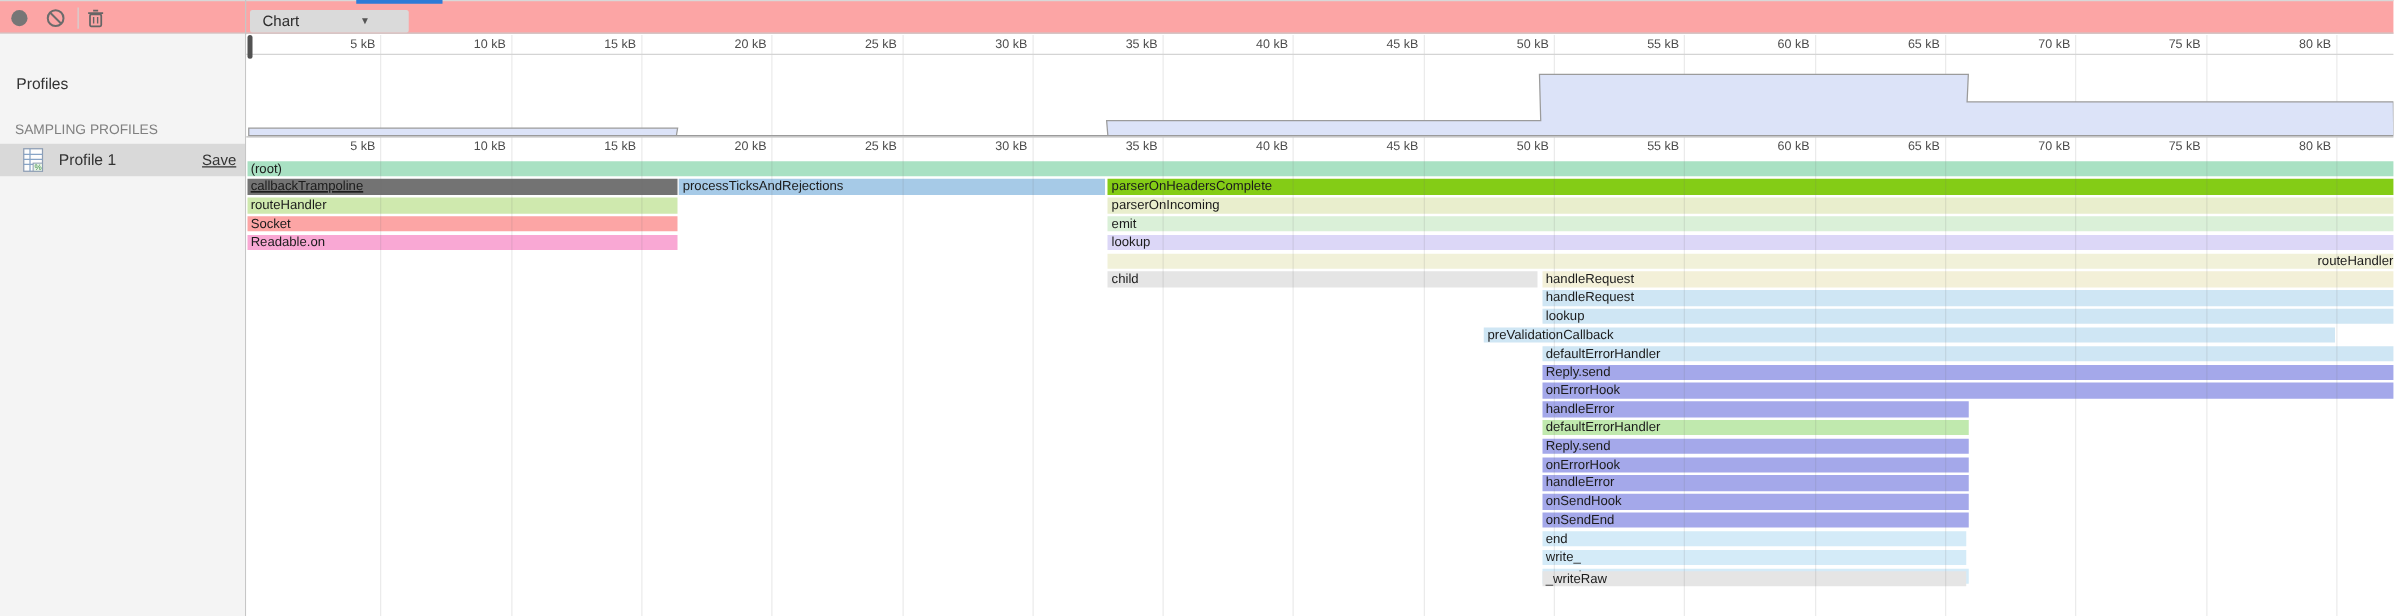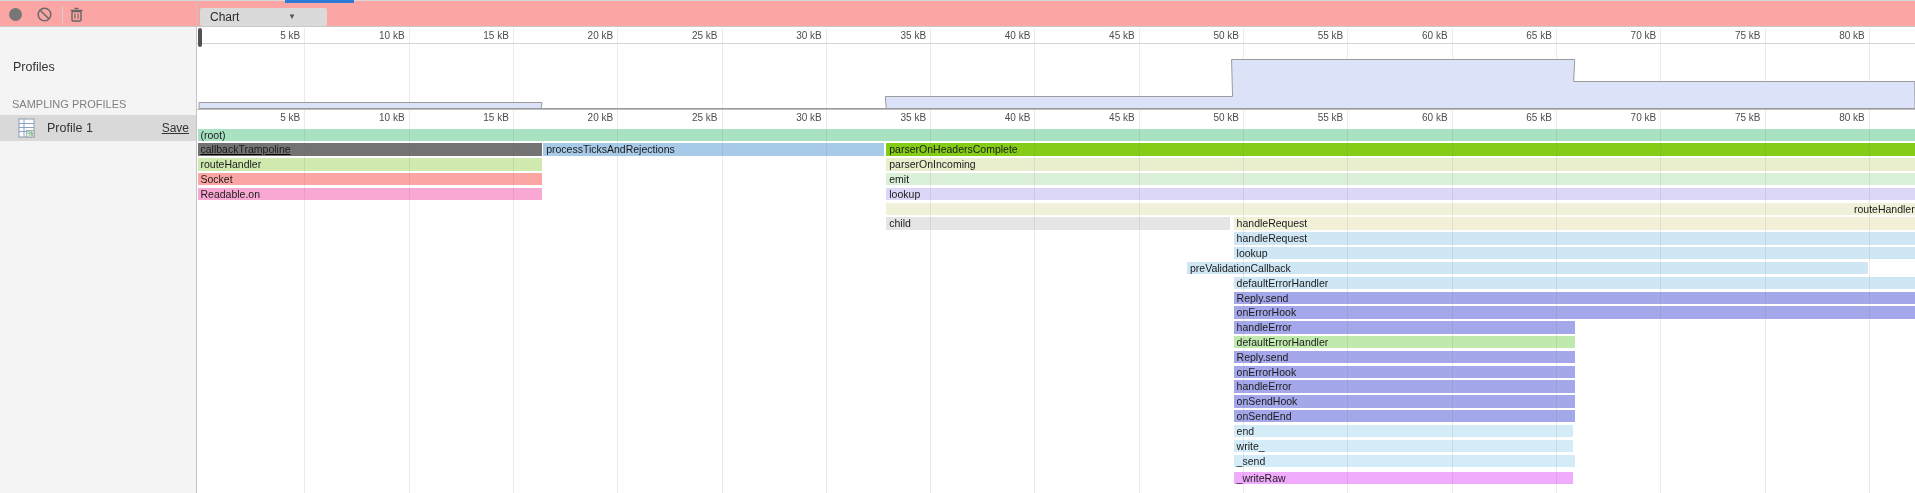--- a/index.html
+++ b/index.html
@@ -239,18 +239,18 @@
       </div>
       <div class="flame-bar" style="left: 1233.61px; width: 338.975px; top: 424.9px; background: rgb(212, 235, 248);">
         <span>end</span>
       </div>
       <div class="flame-bar" style="left: 1233.61px; width: 338.975px; top: 439.72px; background: rgb(212, 235, 248);">
         <span>write_</span>
       </div>
       <div class="flame-bar" style="left: 1233.61px; width: 341px; top: 454.54px; background: rgb(212, 235, 248);">
         <span>_send</span>
       </div>
-      <div class="flame-bar" style="left: 1233.61px; width: 338.975px; top: 472px; background: #f0abfc;">
+      <div class="flame-bar" style="left: 1233.61px; width: 338.975px; top: 457px; background: #e5e5e5;">
         <span>_writeRaw</span>
       </div>
     </div>
 
 </div>
 
 </body></html>

